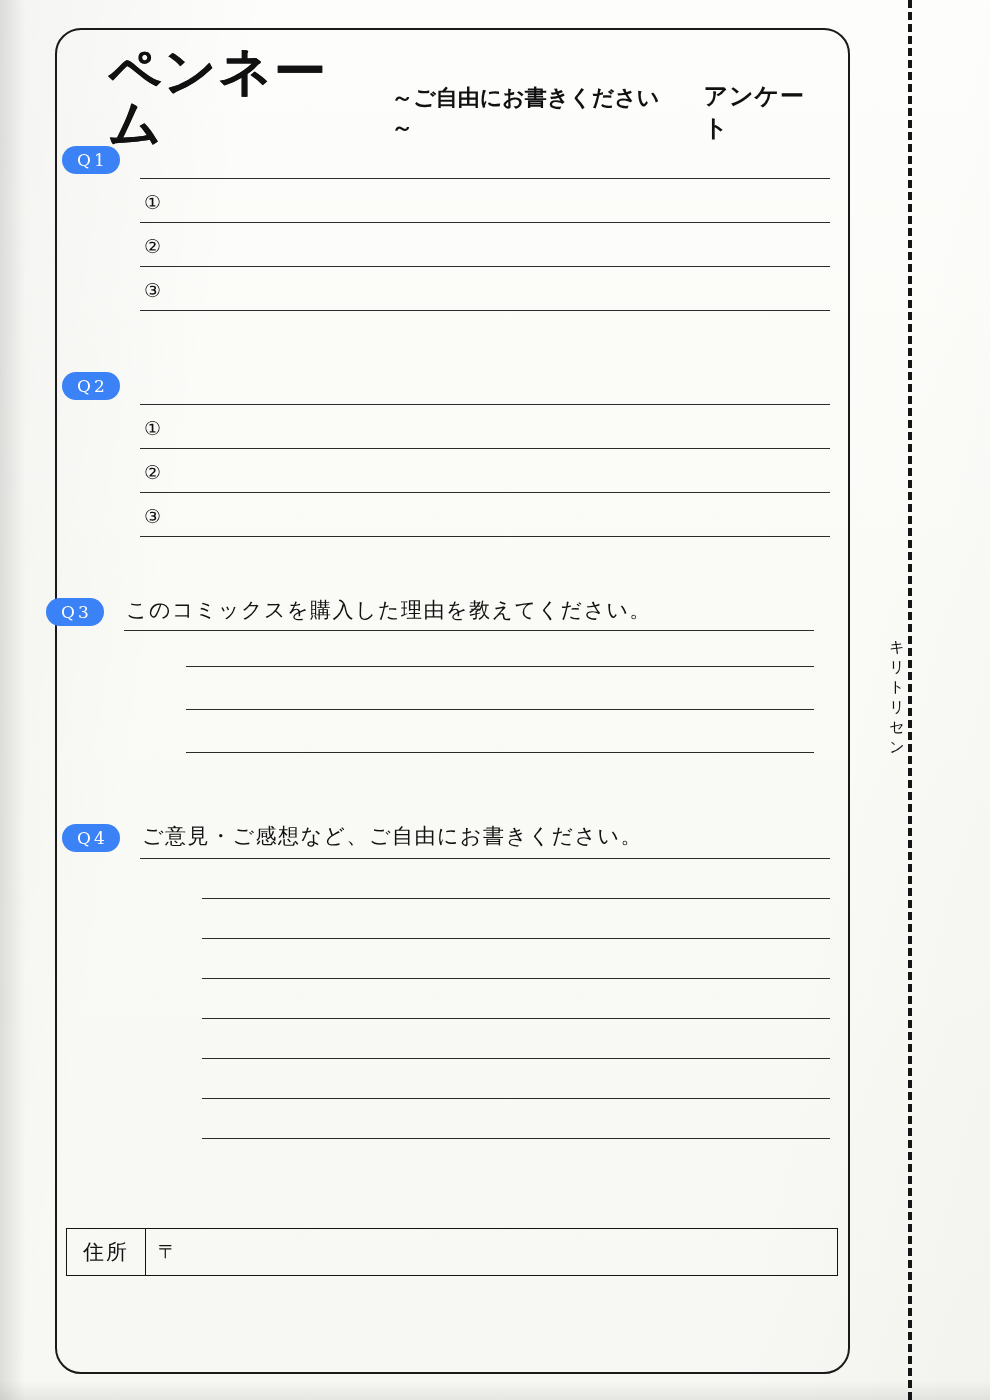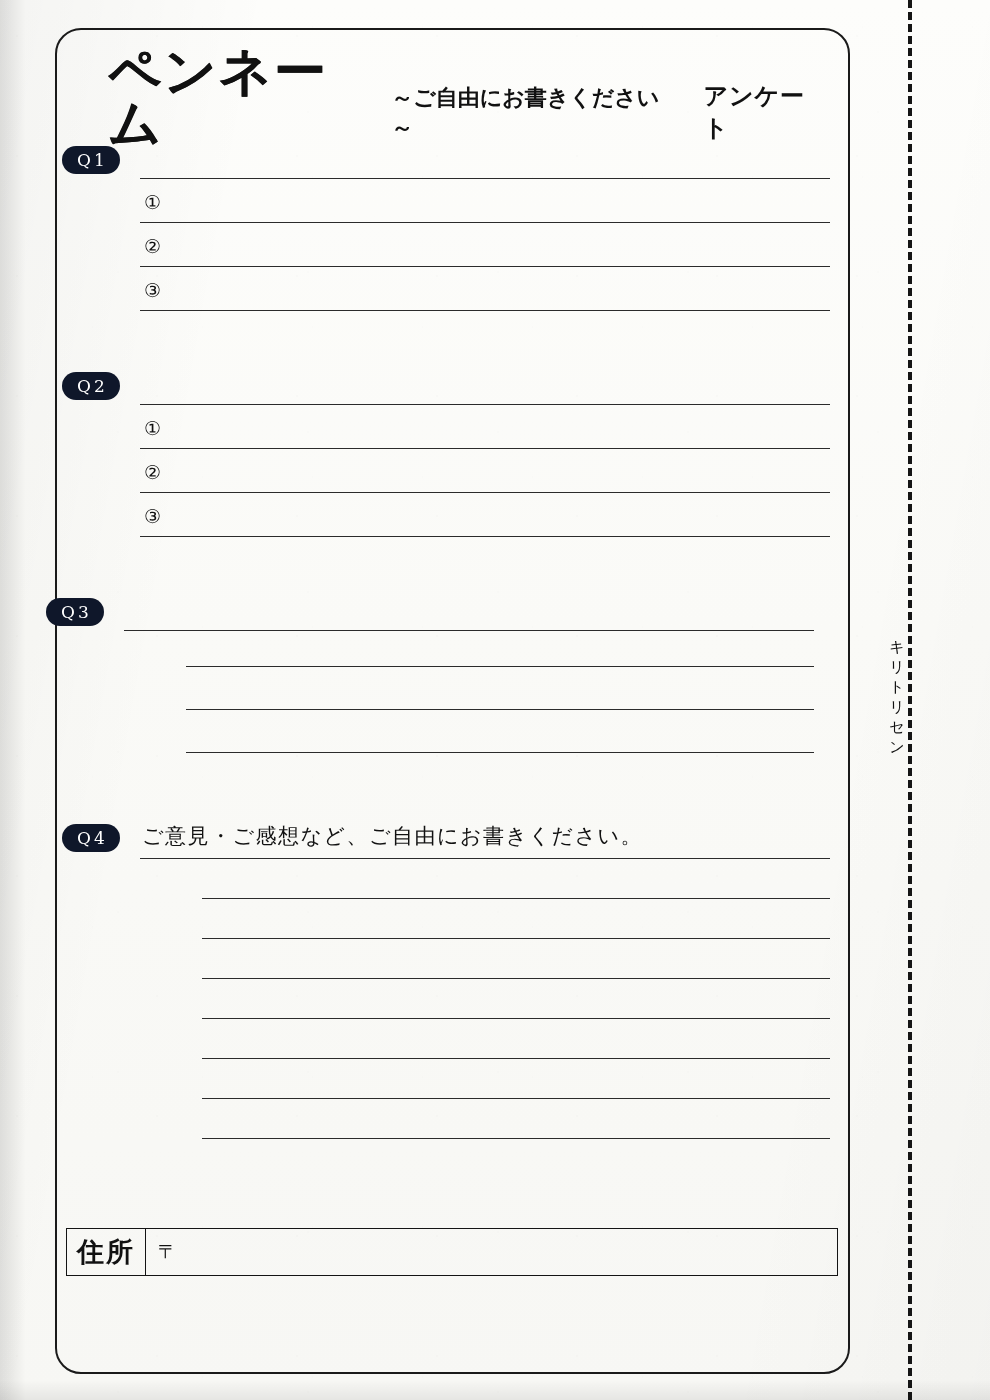--- a/index.html
+++ b/index.html
@@ -85,21 +85,21 @@
   }
 
   
   .q-block { position: absolute; }
   .q-badge {
     position: absolute;
     left: 0;
     top: 0;
     width: 58px;
     height: 28px;
-    background: #0f172a;
+    background: #3b82f6;
     border-radius: 14px;
     color: #fff;
     font-family: "DejaVu Serif", serif;
     font-size: 17px;
     letter-spacing: 3px;
     display: flex;
     align-items: center;
     justify-content: center;
     box-sizing: border-box;
     padding-left: 3px;
@@ -132,22 +132,22 @@
     left: 66px;
     top: 1228px;
     width: 772px;
     border-collapse: collapse;
     table-layout: fixed;
   }
   .info-table td {
     border: 1.6px solid #141414;
     height: 46px;
     font-family: "DejaVu Serif", serif;
-    font-weight: bold;
-    font-size: 27px;
+    font-weight: normal;
+    font-size: 21px;
     color: #111;
     padding: 0 12px;
     letter-spacing: 2px;
   }
   td.lbl { width: 78px; text-align: center; padding: 0; }
   td.lbl-wide { width: 130px; text-align: center; padding: 0; }
   td.lbl-age { width: 70px; text-align: center; padding: 0; }
   td.val { font-weight: normal; font-size: 19px; letter-spacing: 1px; }
 
   
@@ -226,20 +226,21 @@
 
   <div class="num-marker" style="left:82px; top:89px;">②</div>
   <div class="rule" style="left:78px; top:120px; width:690px;"></div>
 
   <div class="num-marker" style="left:82px; top:133px;">③</div>
   <div class="rule" style="left:78px; top:164px; width:690px;"></div>
 </div>
 
 <div class="q-block" style="left:46px; top:598px; width:770px; height:160px;">
   <div class="q-badge">Q3</div>
+  <div class="q-text">このコミックスを購入した理由を教えてください。</div>
   <div class="rule" style="left:78px; top:32px; width:690px;"></div>
 
   <div class="rule" style="left:140px; top:68px; width:628px;"></div>
   <div class="rule" style="left:140px; top:111px; width:628px;"></div>
   <div class="rule" style="left:140px; top:154px; width:628px;"></div>
 </div>
 
 <div class="q-block" style="left:62px; top:824px; width:770px; height:330px;">
   <div class="q-badge">Q4</div>
   <div class="q-text">ご意見・ご感想など、ご自由にお書きください。</div>

